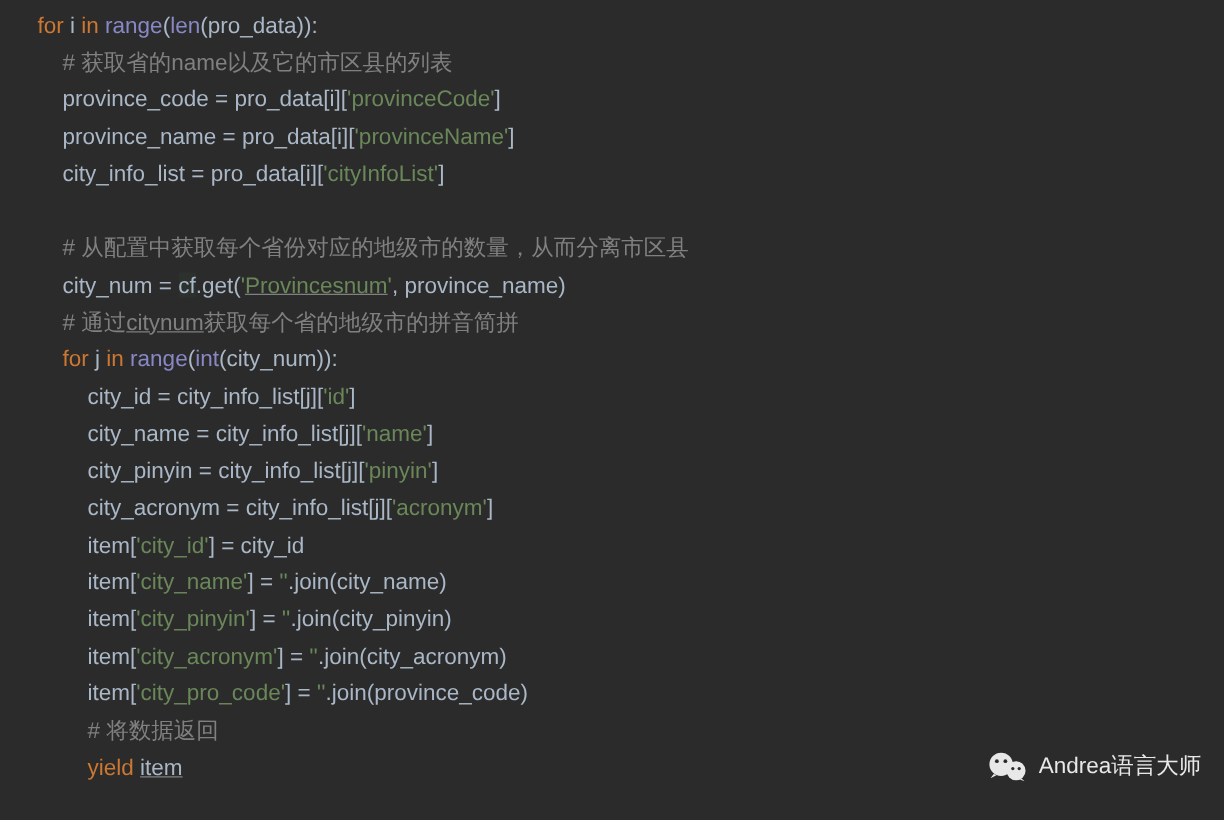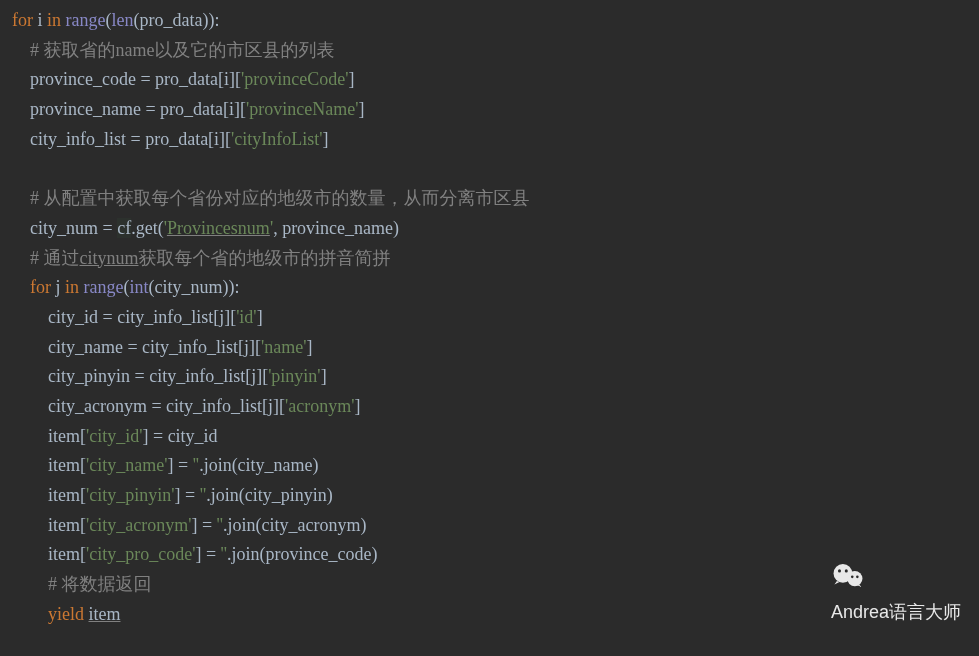--- a/index.html
+++ b/index.html
@@ -9,43 +9,42 @@
     font-size: 18px;
     line-height: 1.65;
     color: #a9b7c6;
     width: 979px;
     height: 656px;
     overflow: hidden;
     position: relative;
     padding: 6px 0 0 0;
   }
   pre {
-    font-family: Liberation Serif, serif;
+    font-family: Liberation Sans, sans-serif;
     white-space: pre;
-    padding-left: 12px;
+    padding-left: 30px;
   }
   .kw { color: #cc7832; }      
   .fn { color: #8888c6; }      
   .str { color: #6a8759; }     
   .cmt { color: #808080; }      
   .ul { text-decoration: underline; text-decoration-color: #808080; }
   .hl { background: #32593d22; } 
   
   .watermark {
     position: absolute;
     right: 18px;
     bottom: 28px;
     display: flex;
-    align-items: flex-start;
+    align-items: flex-end;
     gap: 8px;
     color: #e8e8e8;
     font-family: -apple-system, "Segoe UI", Arial, sans-serif;
     font-size: 18px;
     font-weight: 500;
-    flex-direction: column;
   }
   .wm-icon {
     width: 34px;
     height: 28px;
     display: inline-block;
   }
 </style>
 </head>
 <body>
 

